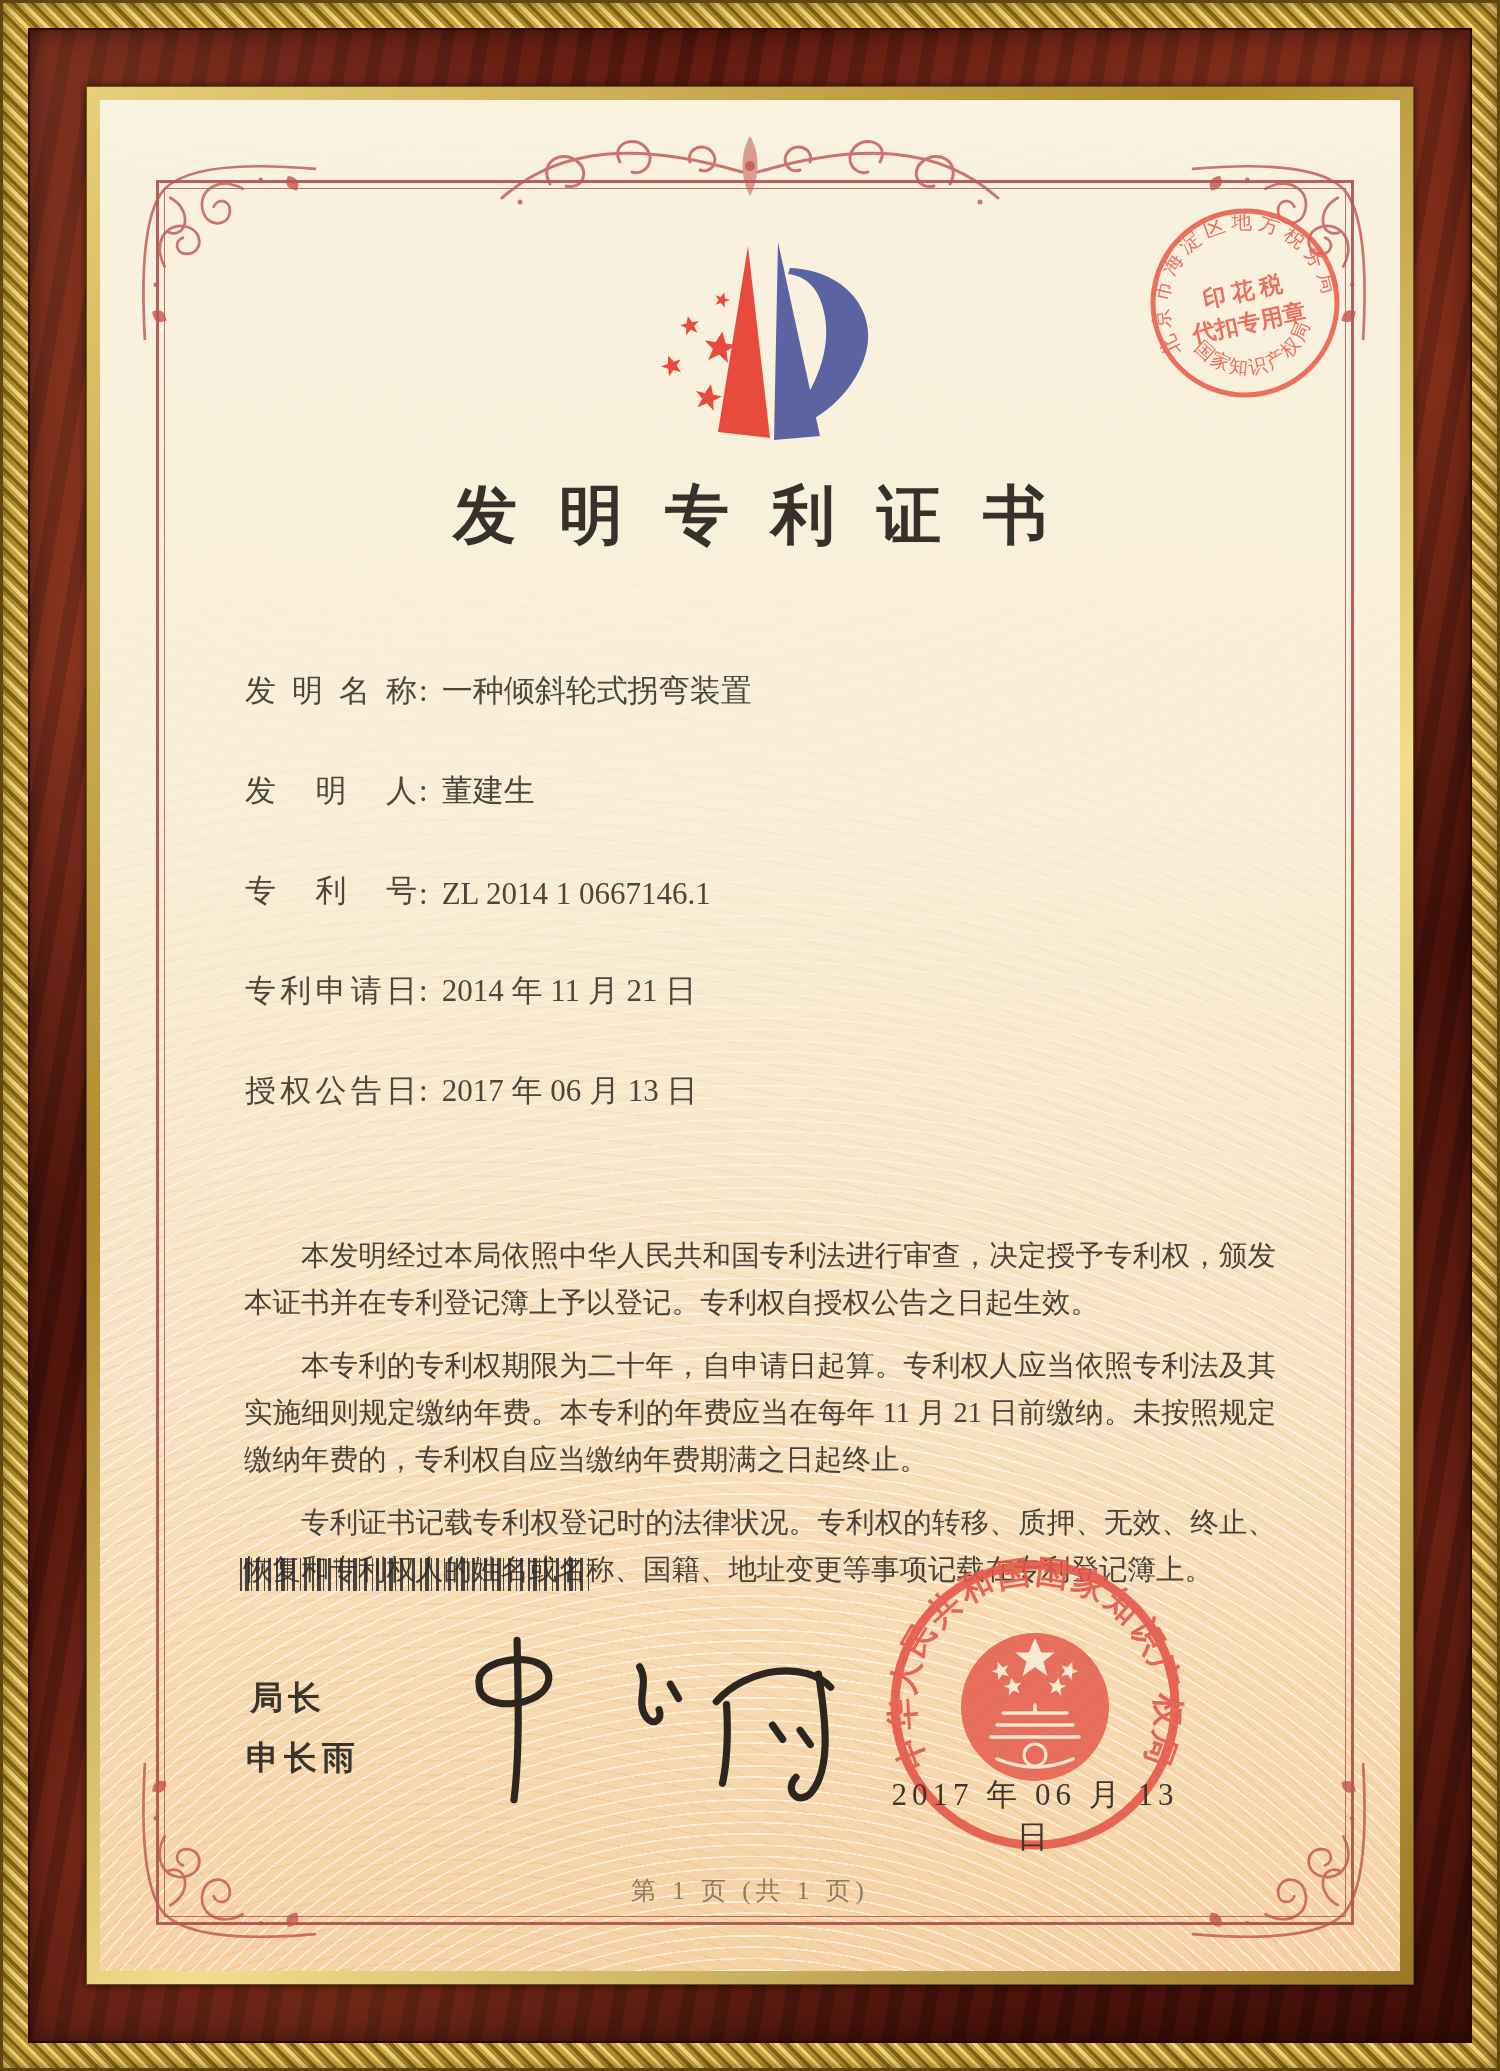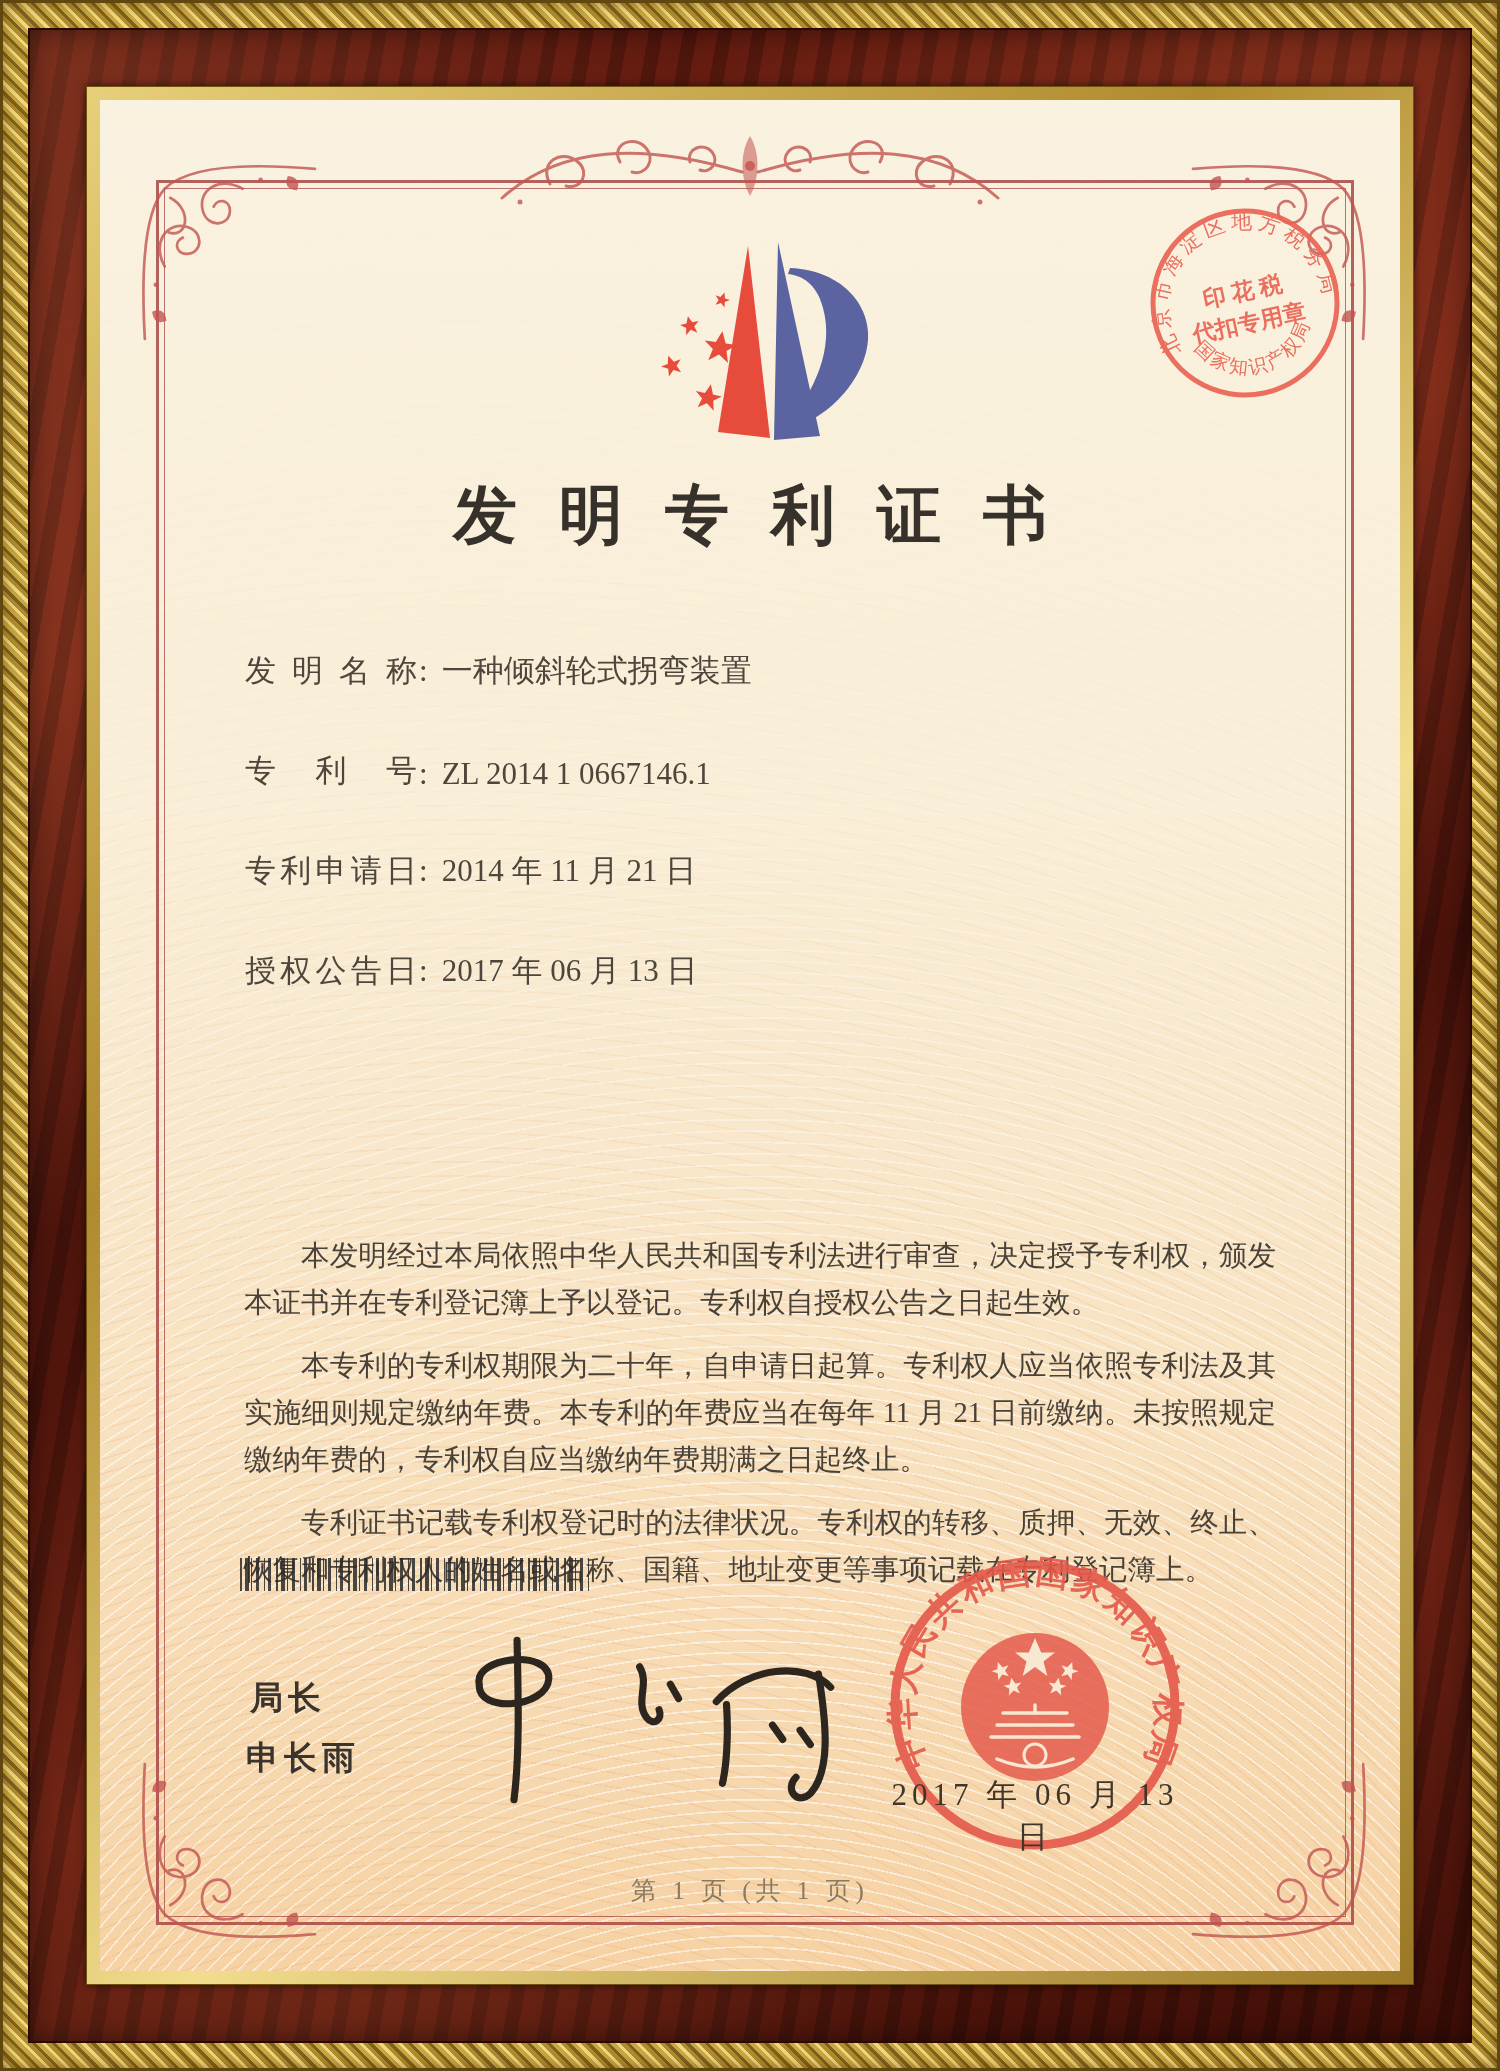--- a/index.html
+++ b/index.html
@@ -44,21 +44,21 @@
   .br{right:26px;bottom:26px;transform:scale(-1,-1)}
   .top-flourish{left:calc(50% - 260px);top:18px;width:520px;height:110px;}
   
   .cert-number{position:absolute;left:128px;top:166px;font-size:29px;color:#4a443c;
     letter-spacing:4px;}
   .title{position:absolute;left:0;right:0;top:372px;text-align:center;font-size:64px;
     font-weight:bold;color:#36312a;letter-spacing:42px;text-indent:42px;}
   .fields{position:absolute;left:145px;right:110px;top:550px;}
   .field-row{height:100px;font-size:31px;color:#4e463c;white-space:nowrap;}
   .field-label{display:inline-block;width:172px;text-align:justify;text-align-last:justify;
-    vertical-align:bottom;}
+    vertical-align:bottom;margin-top:20px;}
   .field-colon{display:inline-block;margin:0 14px 0 2px;}
   .paragraphs{position:absolute;left:128px;right:108px;top:1116px;}
   .paragraphs p{margin:16px;font-size:28.5px;line-height:47px;color:#4a4238;
     text-indent:2em;text-align:justify;}
   .barcode{position:absolute;left:140px;top:1458px;width:352px;height:33px;opacity:.85;
     background-image:repeating-linear-gradient(90deg,
       #2a2a2a 0 2px, transparent 2px 5px,
       #2a2a2a 5px 9px, transparent 9px 11px,
       #2a2a2a 11px 12px, transparent 12px 16px,
       #2a2a2a 16px 19px, transparent 19px 24px,
@@ -164,20 +164,23 @@
         </g>
       </svg>
 
       <div class="title">发明专利证书</div>
 
       <div class="fields">
         <div class="field-row">
           <span class="field-label">发明名称</span><span class="field-colon">:</span><span class="field-value">一种倾斜轮式拐弯装置</span>
         </div>
         <div class="field-row">
+          <span class="field-label">发明人</span><span class="field-colon">:</span><span class="field-value">董建生</span>
+        </div>
+        <div class="field-row">
           <span class="field-label">专利号</span><span class="field-colon">:</span><span class="field-value">ZL 2014 1 0667146.1</span>
         </div>
         <div class="field-row">
           <span class="field-label">专利申请日</span><span class="field-colon">:</span><span class="field-value">2014 年 11 月 21 日</span>
         </div>
         <div class="field-row">
           <span class="field-label">授权公告日</span><span class="field-colon">:</span><span class="field-value">2017 年 06 月 13 日</span>
         </div>
       </div>
 

